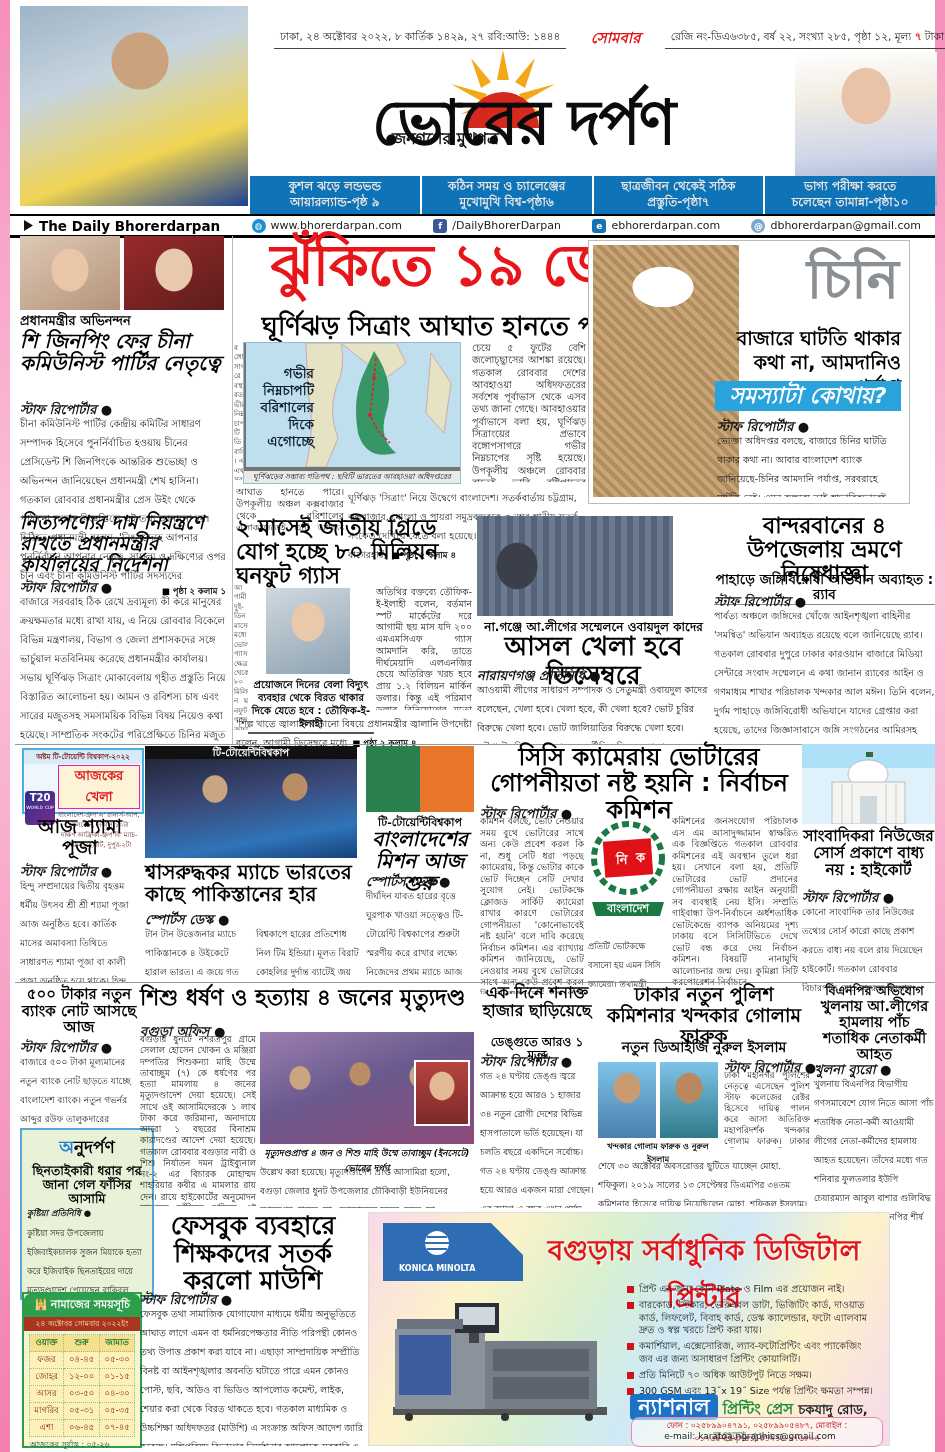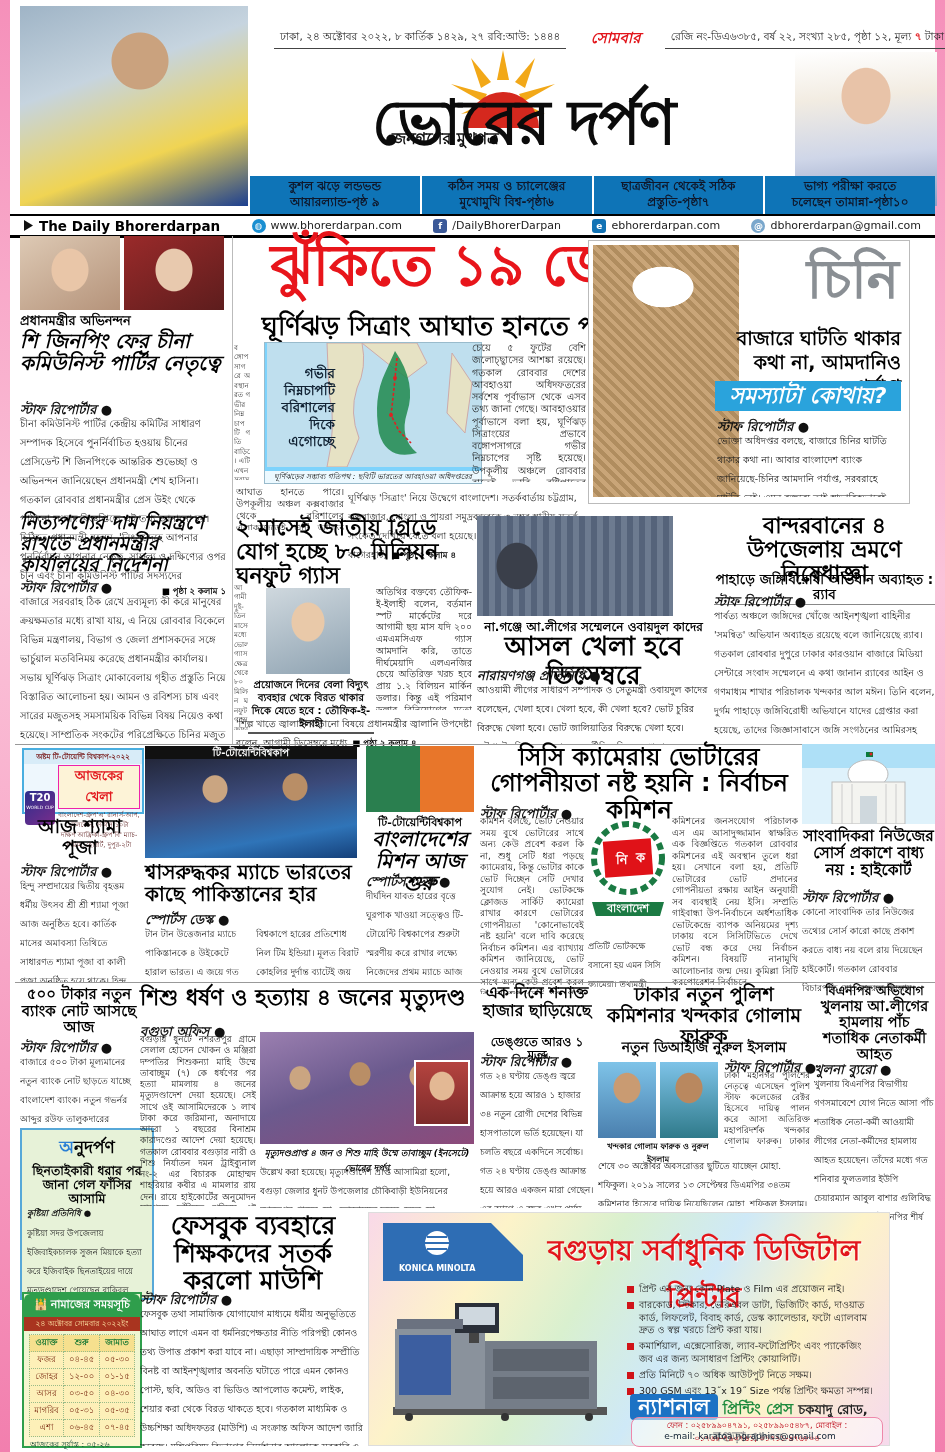--- a/index.html
+++ b/index.html
@@ -17,21 +17,21 @@
   .vr{position:absolute;width:1px;background:#bbb;}
   .hr{position:absolute;height:1px;background:#999;}
   .pre{white-space:pre-line;}
   
   .dateline{display:flex;justify-content:space-between;align-items:center;font-size:10.5px;color:#222;}
   .dateline .seg{border-bottom:1px solid #444;padding:0 6px 2px;}
   .day{color:#e2151b;font-weight:bold;font-style:italic;font-size:15px;border:none;}
   .price{color:#e2151b;font-weight:bold;}
   .masthead{font-size:62px;font-weight:900;color:#0b0b0b;letter-spacing:-2px;line-height:1;white-space:nowrap;}
   .tagline{font-size:16px;font-weight:bold;color:#111;}
-  .bluebar{background:#0e74b7;display:flex;align-items:stretch;color:#0f172a;}
+  .bluebar{background:#0e74b7;display:flex;align-items:stretch;color:#e5e5e5;}
   .teaser{flex:1;display:flex;align-items:center;justify-content:center;text-align:center;
           font-size:12px;font-weight:bold;line-height:1.3;border-left:2px solid #fff;padding:2px 4px;}
   .teaser:first-child{border-left:none;}
   .fbar{background:#fff;border-top:2px solid #000;border-bottom:3px solid #000;display:flex;align-items:center;
         justify-content:space-between;padding:0 14px;font-size:11px;color:#222;}
   .fitem{display:flex;align-items:center;gap:5px;}
   .fbrand{font-size:13.5px;font-weight:bold;color:#000;display:flex;align-items:center;gap:6px;}
   .sicon{width:14px;height:14px;border-radius:3px;display:inline-flex;align-items:center;justify-content:center;
          color:#fff;font-size:9px;font-weight:bold;}
   
@@ -156,21 +156,21 @@
   <div class="abs by" style="left:20px;top:578px;">স্টাফ রিপোর্টার ●</div>
   <div class="abs" style="left:20px;top:590px;width:206px;height:152px;overflow:hidden;">
     <span class="bt" style="font-size:9.8px;">বাজারে সরবরাহ ঠিক রেখে দ্রব্যমূল্য কী করে মানুষের ক্রয়ক্ষমতার মধ্যে রাখা যায়, এ নিয়ে রোববার বিকেলে বিভিন্ন মন্ত্রণালয়, বিভাগ ও জেলা প্রশাসকদের সঙ্গে ভার্চুয়াল মতবিনিময় করেছে প্রধানমন্ত্রীর কার্যালয়। সভায় ঘূর্ণিঝড় সিত্রাং মোকাবেলায় গৃহীত প্রস্তুতি নিয়ে বিস্তারিত আলোচনা হয়। আমন ও রবিশস্য চাষ এবং সারের মজুতসহ সমসাময়িক বিভিন্ন বিষয় নিয়েও কথা হয়েছে। সাম্প্রতিক সংকটের পরিপ্রেক্ষিতে চিনির মজুত ও দাম নিয়ে আলোচনা হয় সভায়। এতে সভাপতিত্ব করেন প্রধানমন্ত্রীর মুখ্য সচিব ড. আহমেদ কায়কাউস। বৈঠকের</span>
     
   </div>
 
   <div class="abs hl" style="left:236px;top:234px;width:472px;font-size:57px;color:#e8151b;letter-spacing:-1px;">ঝুঁকিতে ১৯ জেলা</div>
   <div class="abs hl" style="left:236px;top:312px;width:472px;font-size:26px;">ঘূর্ণিঝড় সিত্রাং আঘাত হানতে পারে কাল</div>
   <div class="abs slv" style="left:234px;top:344px;width:16px;height:136px;">বঙ্গোপসাগরে অবস্থানরত গভীর নিম্নচাপটি গতি বাড়িয়েছে। এটি এখন সরাসরি বাংলাদেশের দিকে মুখ করে দ্রুতগতিতে এগোচ্ছে। ঘণ্টায় ১৬ থেকে ২০ কিলোমিটার গতিতে ঘূর্ণিঝড়ে রূপ নিয়ে বরিশাল ও চট্টগ্রামের মাঝামাঝি এলাকা দিয়ে বাংলাদেশে আঘাত হানতে পারে। আবহাওয়া অধিদপ্তর সূত্রে এসব তথ্য জানা গেছে।</div>
 
-  <div class="abs" style="left:264px;top:342px;width:216px;height:140px;background:#7dd3fc;border:1px solid #9bc;">
+  <div class="abs" style="left:243px;top:342px;width:216px;height:140px;background:#737373;border:1px solid #9bc;">
     <svg width="214" height="124" viewBox="0 0 214 124" style="position:absolute;right:0;top:0;">
       <rect x="0" y="0" width="214" height="124" fill="#bfdfee"></rect>
       <path d="M60 0 L95 0 Q100 25 90 45 Q82 70 92 95 L80 124 L60 124 Q70 80 62 50 Z" fill="#e6e2c4" stroke="#caa" stroke-width="1"></path>
       <path d="M95 0 L150 0 L160 20 L140 35 L120 20 Z" fill="#e6e2c4" stroke="#caa" stroke-width="1"></path>
       <path d="M185 10 L205 40 L198 90 L180 70 Z" fill="#e6e2c4" stroke="#caa" stroke-width="1"></path>
       <path d="M128 8 Q150 40 140 70 Q132 95 150 110 Q120 118 112 90 Q106 55 118 30 Z" fill="#1f8a4d" opacity="0.85"></path>
       <polyline points="130,15 128,35 126,55 124,72 132,88 144,100" fill="none" stroke="#d22" stroke-width="1.6" stroke-dasharray="3 2"></polyline>
       <circle cx="128" cy="35" r="2" fill="#d22"></circle>
         <circle cx="124" cy="72" r="2" fill="#d22"></circle>
     </svg>

